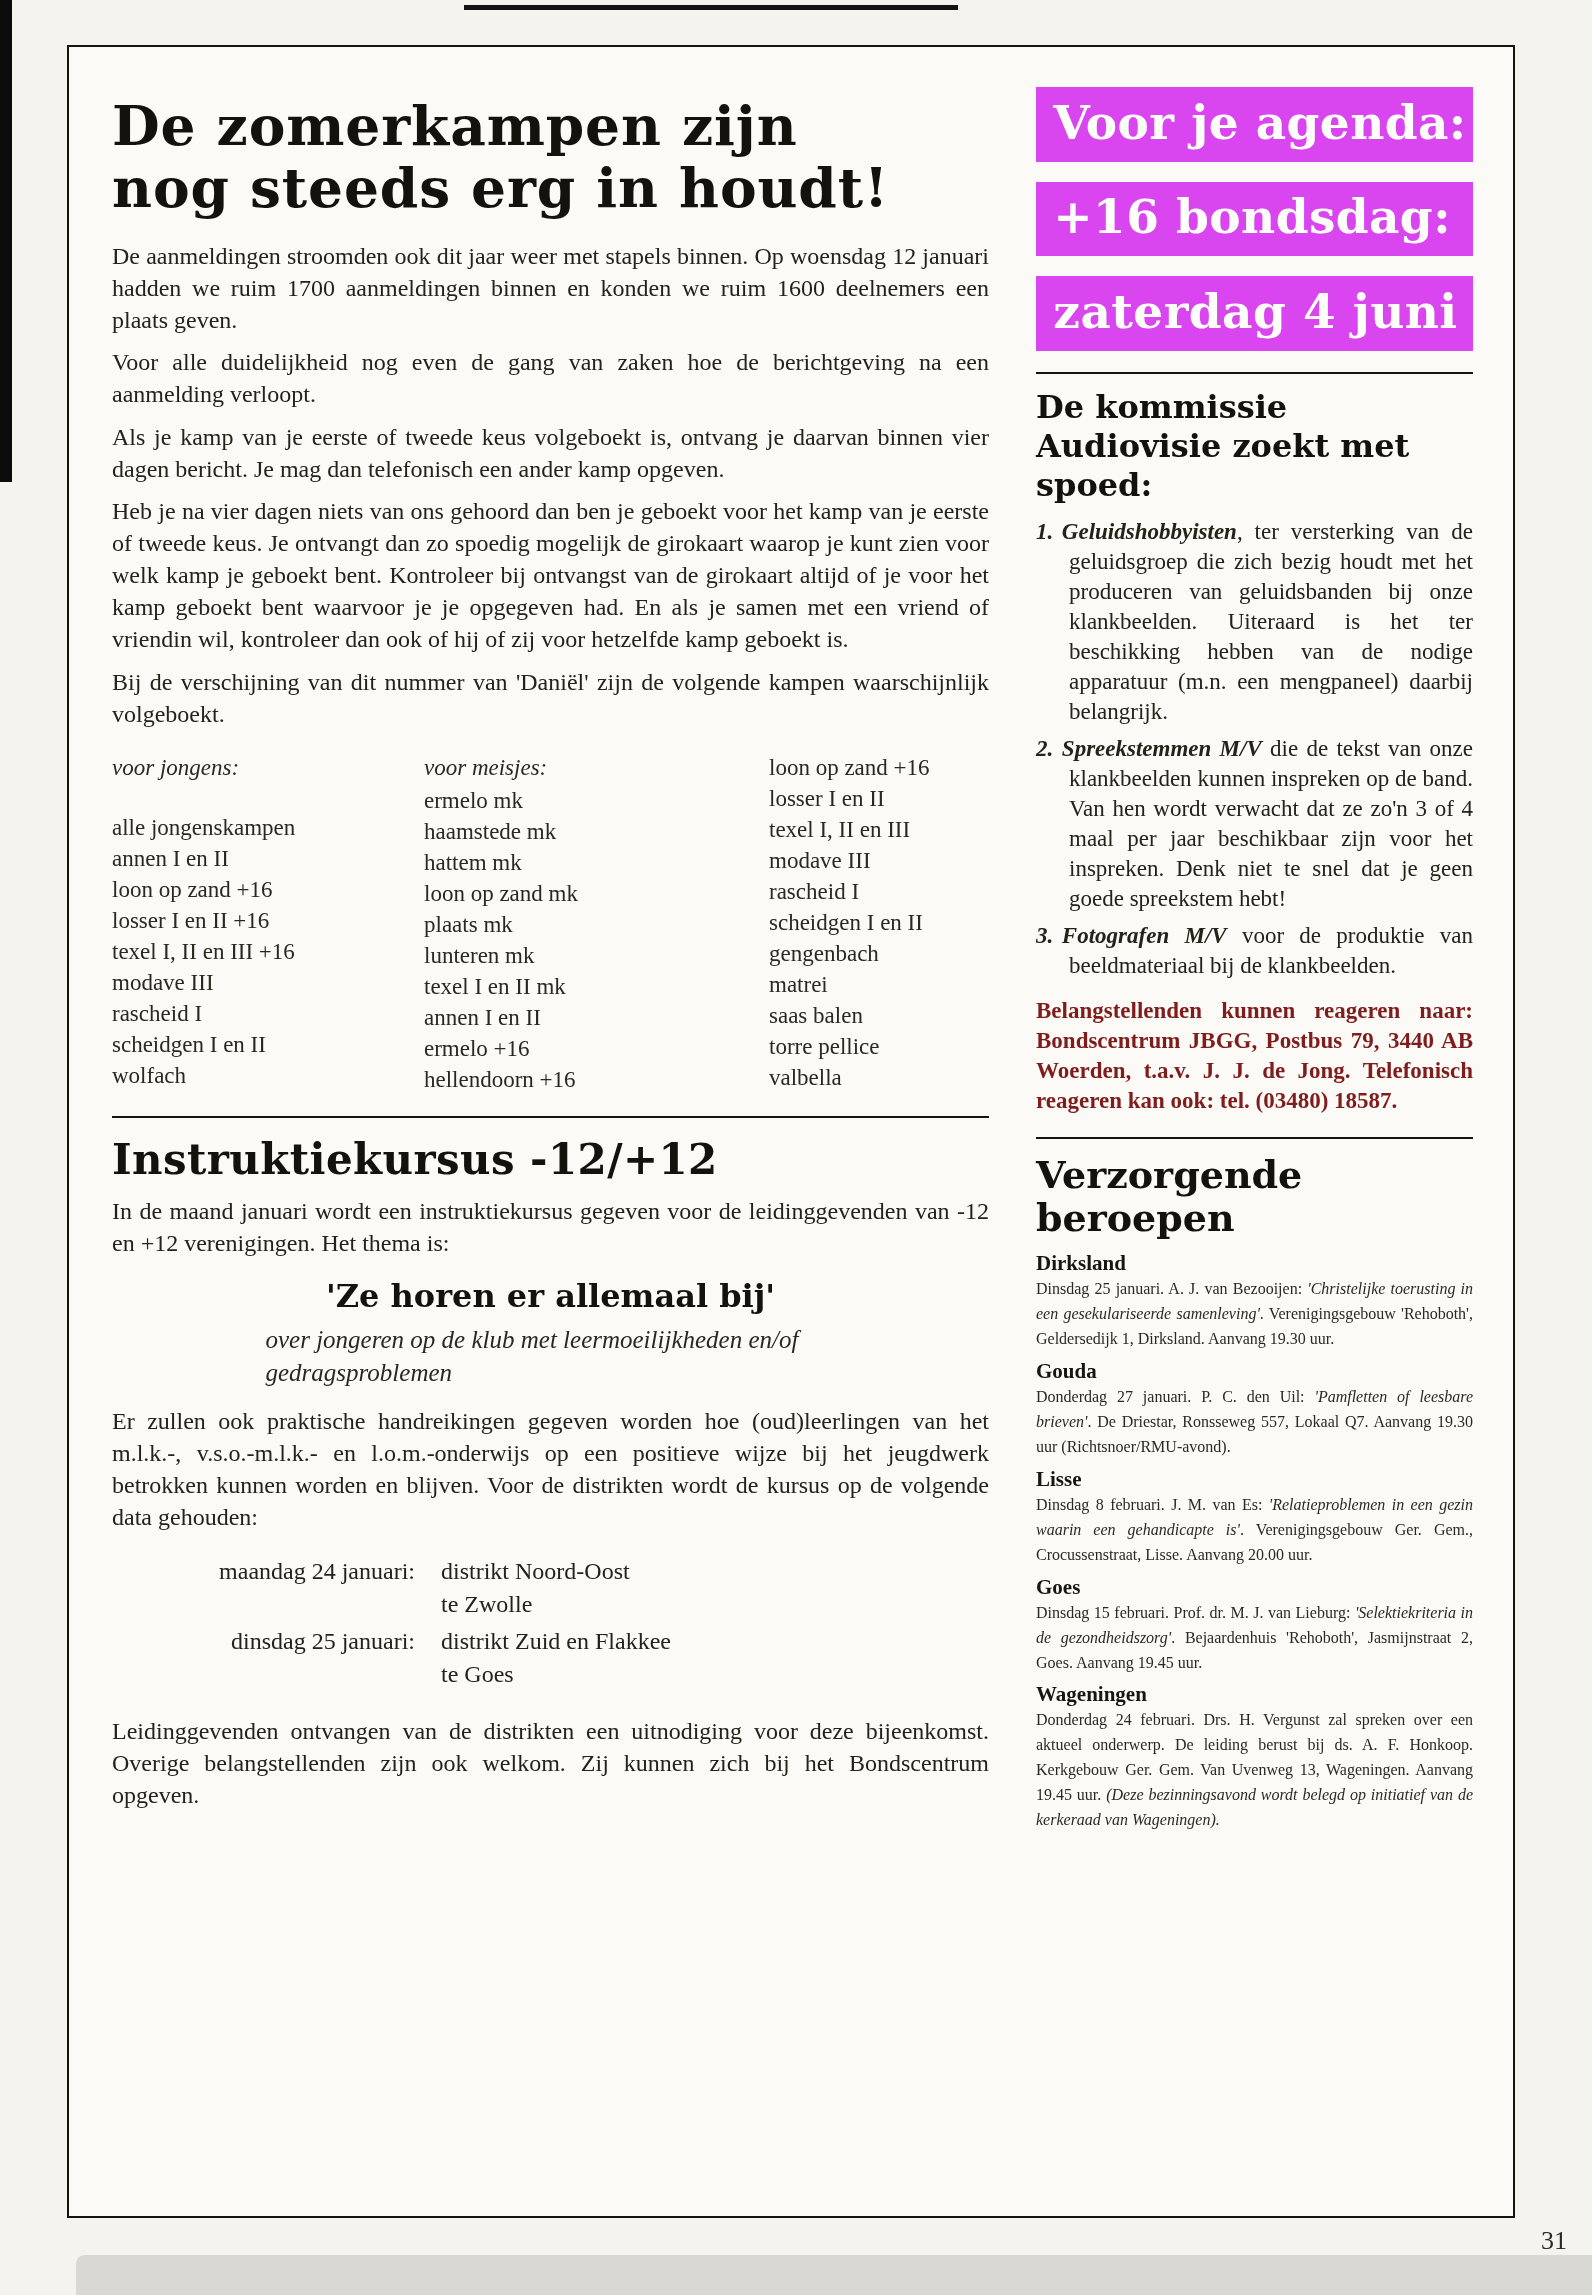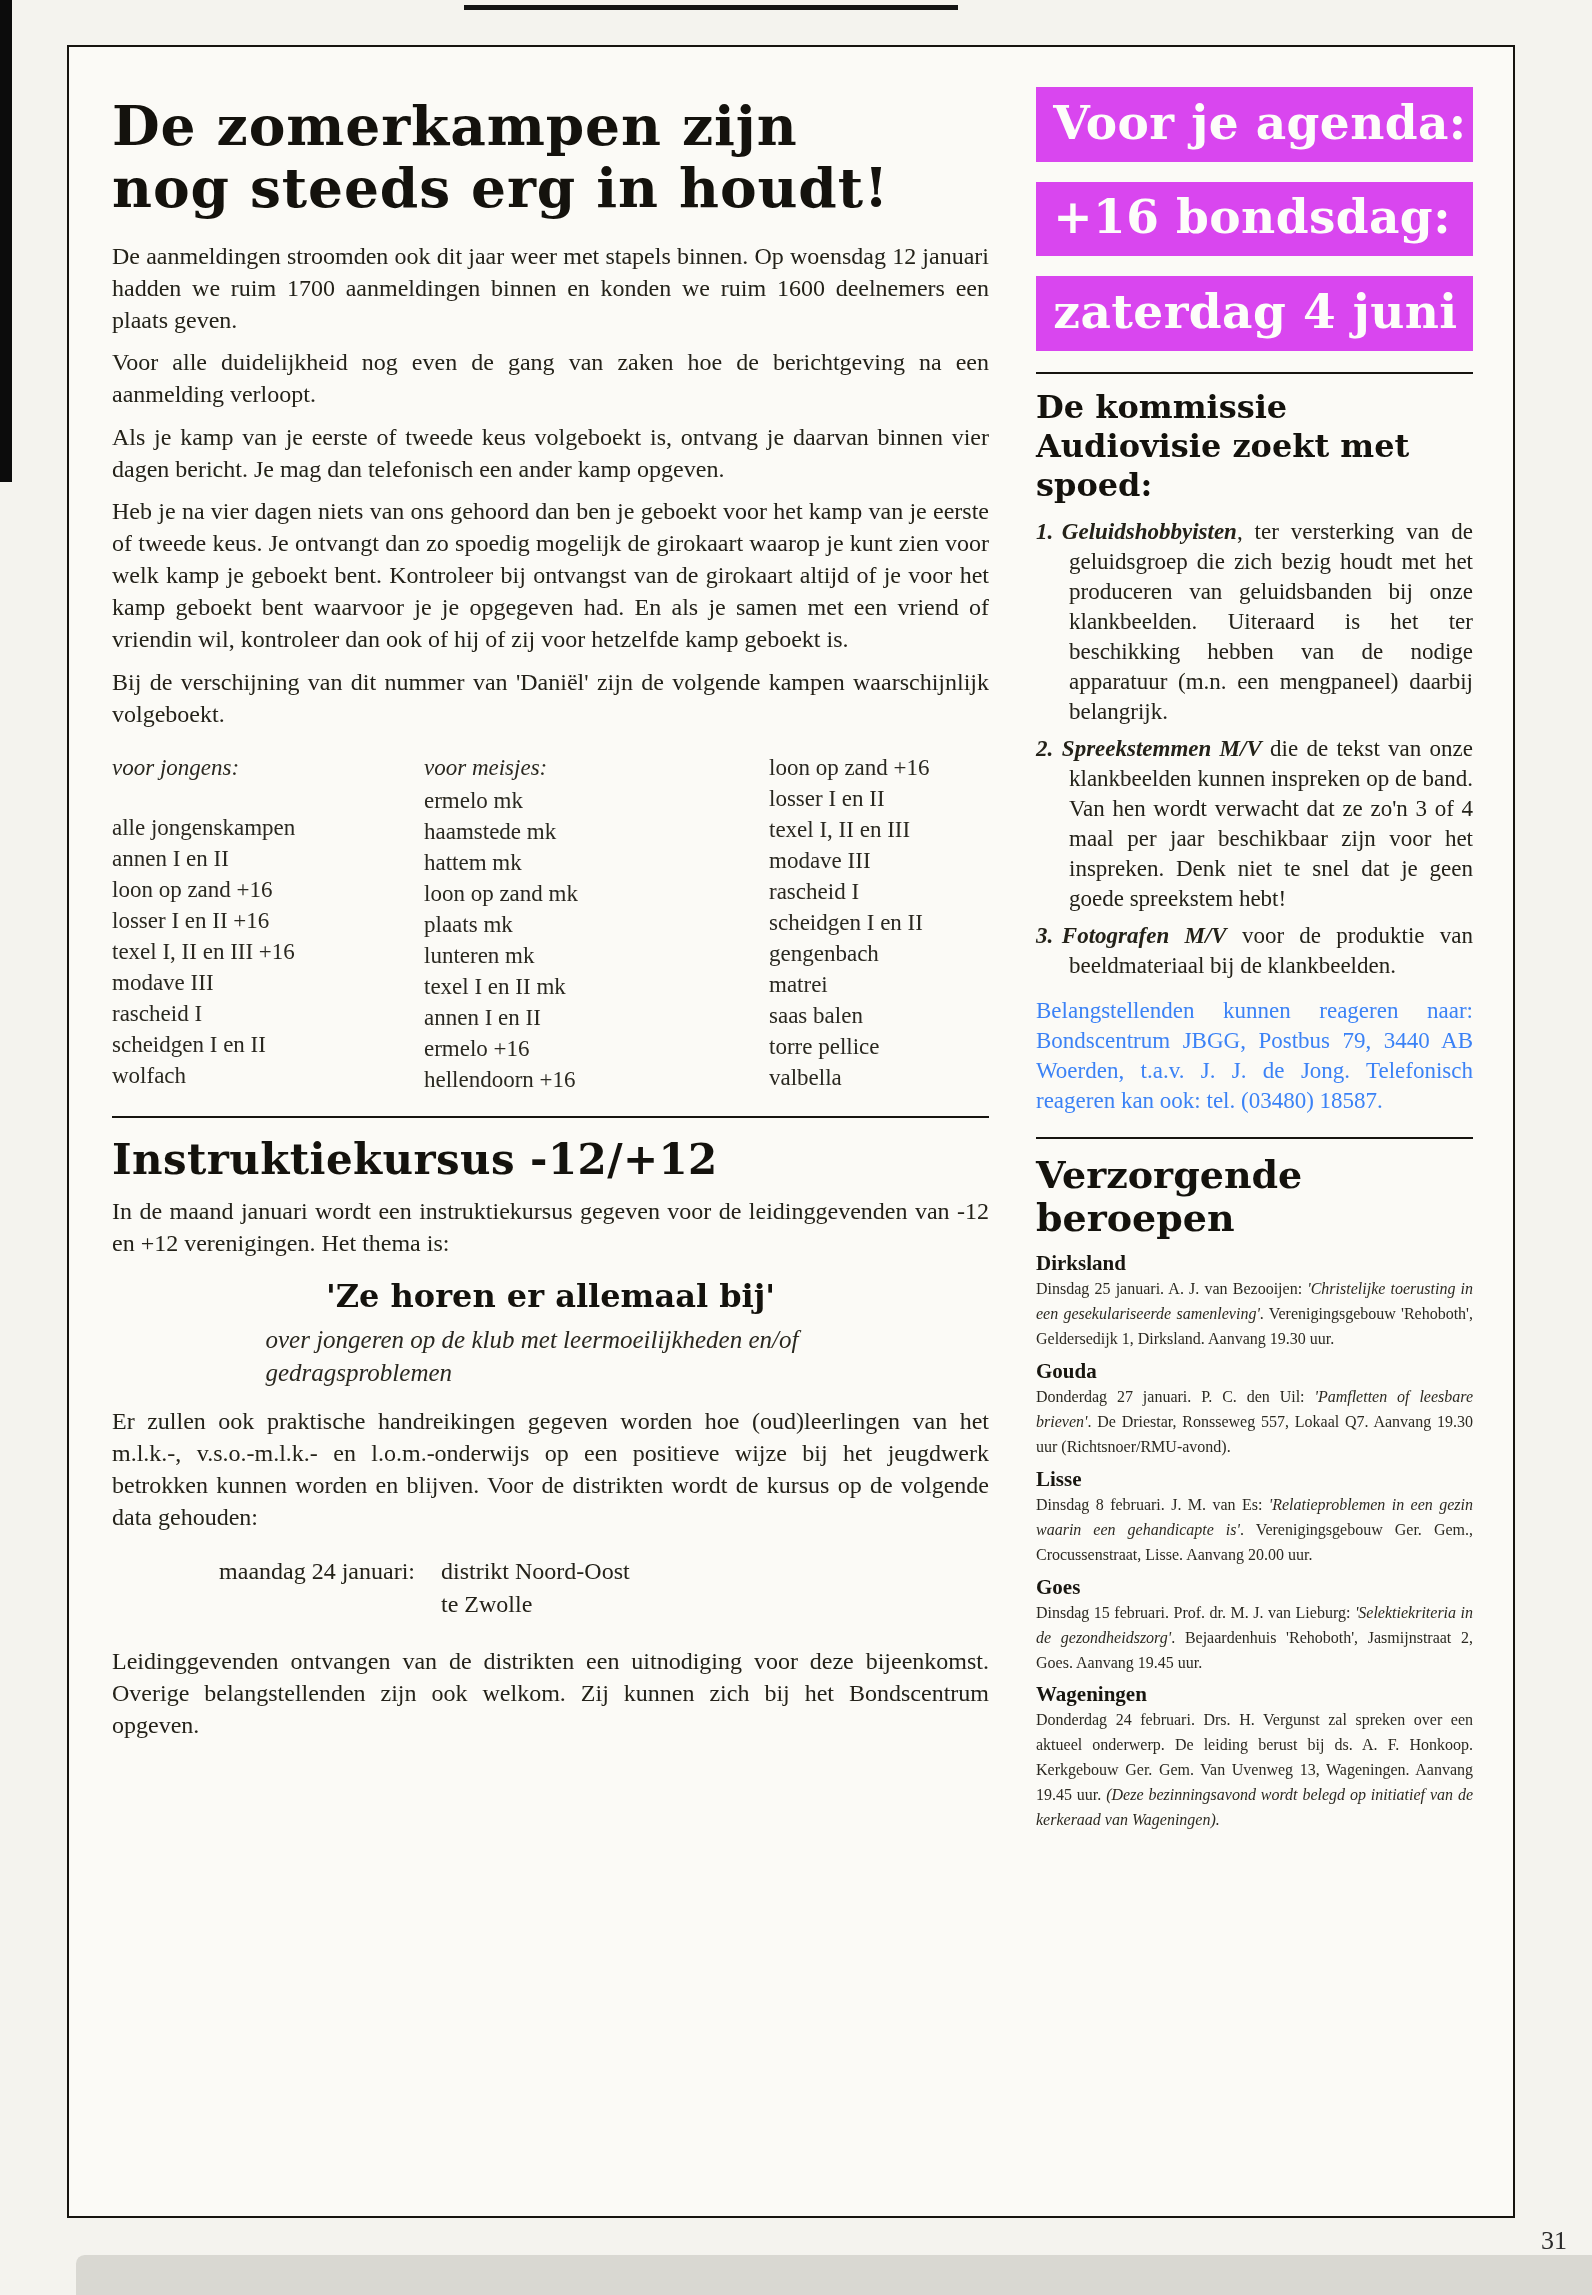--- a/index.html
+++ b/index.html
@@ -63,21 +63,21 @@
     font-size:47px; line-height:52px;
     padding:9.5px 17.3px 13px; margin-bottom:20px; letter-spacing:0.4px;
     white-space:nowrap; overflow:hidden;
   }
   .side-rule { margin:21px 0 14px; }
   .audio-title { font-size:32px; line-height:39px; font-weight:bold; width:406px; margin-bottom:12px; }
   .audio-item { font-size:23px; line-height:30px; text-align:justify; color:#242219;
                 padding-left:33px; text-indent:-33px; margin-bottom:7px; }
   .audio-num { font-weight:bold; font-style:italic; padding-right:8.6px; }
   .audio-lead { font-weight:bold; font-style:italic; }
-  .audio-contact { font-size:23px; line-height:30px; text-align:justify; color:#3b82f6; margin-top:15.5px; }
+  .audio-contact { font-size:23px; line-height:30px; text-align:justify; color:#7f1d1d; margin-top:15.5px;font-weight:bold; }
 
   .beroepen-title { font-size:38px; line-height:43px; font-weight:bold; width:311px; margin-bottom:12px; }
   .entry { margin-bottom:7.8px; }
   .entry-city { font-weight:bold; font-size:21px; line-height:25px; color:#181610; }
   .entry-text { font-size:16px; line-height:25px; text-align:justify; color:#2b2921; }
   .entry-text .it { font-style:italic; }
 
   .page-number { position:absolute; left:1541px; top:2226px; font-size:26px; color:#2a2a2a; }
 </style>
 </head>
@@ -160,20 +160,27 @@
     <p class="para">Er zullen ook praktische handreikingen gegeven worden hoe (oud)leerlingen van het m.l.k.-, v.s.o.-m.l.k.- en l.o.m.-onderwijs op een positieve wijze bij het jeugdwerk betrokken kunnen worden en blijven. Voor de distrikten wordt de kursus op de volgende data gehouden:</p>
 
     <div class="schedule">
       <div class="sched-row">
         <div class="sched-date">maandag 24 januari:</div>
         <div class="sched-loc">
           <div>distrikt Noord-Oost</div>
           <div>te Zwolle</div>
         </div>
       </div>
+      <div class="sched-row">
+        <div class="sched-date">dinsdag 25 januari:</div>
+        <div class="sched-loc">
+          <div>distrikt Zuid en Flakkee</div>
+          <div>te Goes</div>
+        </div>
+      </div>
     </div>
 
     <p class="para">Leidinggevenden ontvangen van de distrikten een uitnodiging voor deze bijeenkomst. Overige belangstellenden zijn ook welkom. Zij kunnen zich bij het Bondscentrum opgeven.</p>
   </div>
 
   <div class="side-col">
 
     <div class="agenda-box">
       <div class="agenda-bar">Voor je agenda:</div>
       <div class="agenda-bar">+16 bondsdag:</div>

